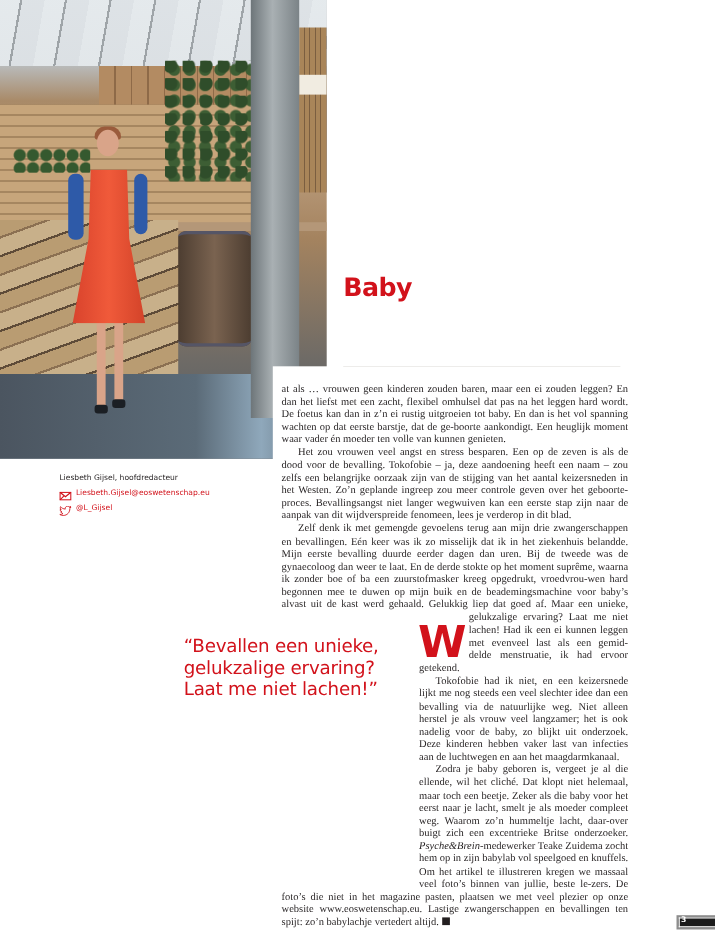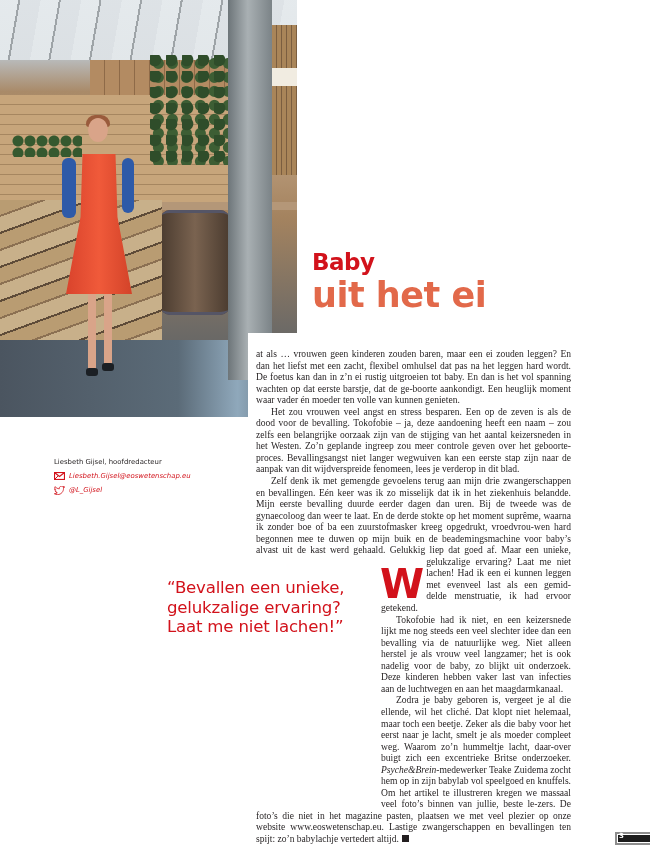--- a/index.html
+++ b/index.html
@@ -70,23 +70,23 @@
     font-size:40px; line-height:32px; margin: 2px 4px 0 -1px; letter-spacing:-2px; }
   .inset { float:left; width:125px; height:236px; shape-outside: inset(0); }
   .spacer-top { float:left; width:0; height:218px; }
   .endmark { display:inline-block; width:7px; height:7px; background:#231f20; margin-left:3px; vertical-align:-0.5px; }
 
   
   .pullquote { position:absolute; left:167px; top:578px; width:212px;
     font-family:"DejaVu Sans", sans-serif; color:#d2121b; font-size:16.6px; line-height:19.6px; font-weight:500; letter-spacing:-0.2px; }
 
   
-  .byline { position:absolute; left:54px; top:455px; font-family:"DejaVu Sans", sans-serif; font-size:6.9px; line-height:14px; }
+  .byline { position:absolute; left:54px; top:427px; font-family:"DejaVu Sans", sans-serif; font-size:6.9px; line-height:14px; }
   .byline .name { color:#231f20; }
-  .byline .row { display:flex; align-items:center; gap:4px; color:#d2121b; font-style:italic; }
+  .byline .row { display:flex; align-items:flex-end; gap:4px; color:#d2121b; }
   .mail-icon { width:11px; height:8px; display:inline-block; }
   .bird-icon { width:11px; height:9px; display:inline-block; }
 
   
   .pagenum { position:absolute; left:615px; top:832px; width:35px; height:13px; background:#8d8d8d; }
   .pagenum .inner { position:absolute; left:2px; top:2px; right:0; bottom:2px; background:#1b1b1b; border:1px solid #fff; border-right:none; box-sizing:border-box; }
   .pagenum .num { position:absolute; left:4px; top:0px; color:#fff; font-family:"DejaVu Sans", sans-serif; font-size:7px; line-height:9px; font-weight:bold; }
 </style>
 </head>
 <body>
@@ -112,21 +112,20 @@
     <div class="dress"></div>
     <div class="hair"></div>
     <div class="head"></div>
     <div class="shoe-l"></div>
     <div class="shoe-r"></div>
   </div>
 </div>
 
 <div class="title">
   <span class="l1">Baby</span>
-  <span class="l2">uit het ei</span>
 </div>
 <div class="title-rule"></div>
 
 <div class="textbox"></div>
 
 <div class="body">
   <div class="spacer-top"></div>
   <div class="inset" style="clear:left;"></div>
   <p class="first"><span class="dropcap">W</span><span>at als … vrouwen geen kinderen zouden baren, maar een ei zouden leggen? En dan het liefst met een zacht, flexibel omhulsel dat pas na het leggen hard wordt. De foetus kan dan in z’n ei rustig uitgroeien tot baby. En dan is het vol spanning wachten op dat eerste barstje, dat de ge-boorte aankondigt. Een heuglijk moment waar vader én moeder ten volle van kunnen genieten.</span></p>
   <p>Het zou vrouwen veel angst en stress besparen. Een op de zeven is als de dood voor de bevalling. Tokofobie – ja, deze aandoening heeft een naam – zou zelfs een belangrijke oorzaak zijn van de stijging van het aantal keizersneden in het Westen. Zo’n geplande ingreep zou meer controle geven over het geboorte-proces. Bevallingsangst niet langer wegwuiven kan een eerste stap zijn naar de aanpak van dit wijdverspreide fenomeen, lees je verderop in dit blad.</p>

